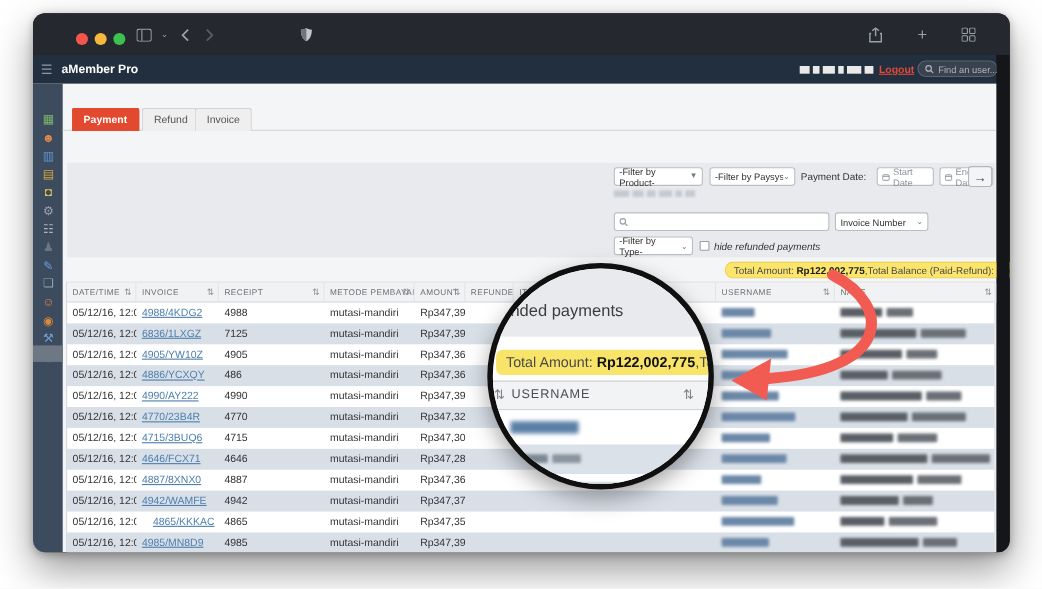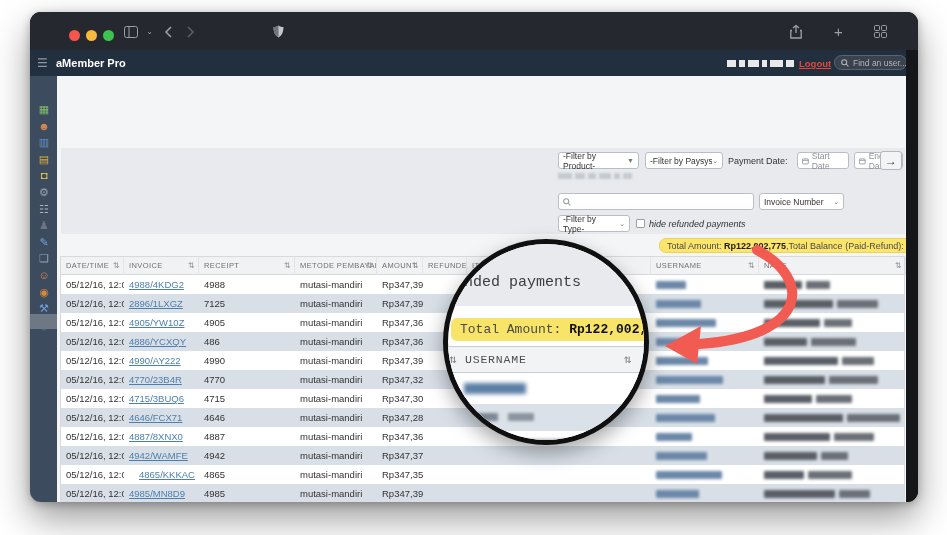--- a/index.html
+++ b/index.html
@@ -84,21 +84,21 @@
   .tr { position:relative; width:843px; height:19px; font-size:9.5px; color:#333; }
   .tr.alt { background:#d8dfe7; }
   .td { position:absolute; top:0; height:19px; line-height:19px; padding-left:5px; overflow:hidden; white-space:nowrap; }
   .td.num { text-align:right; padding-right:13px; }
   .td a { color:#4d7fae; text-decoration:underline; }
   .blob { display:inline-block; height:8px; border-radius:1px; filter:blur(1.5px); vertical-align:middle; margin-right:4px; }
 
   
   #magnifier { position:absolute; left:413px; top:163px; width:206px; height:206px; border-radius:50%;
     border:5px solid #101010; background:#fff; overflow:hidden; z-index:40;
-    box-shadow:0 8px 20px rgba(0,0,0,.35);font-family:Liberation Mono, monospace; }
+    box-shadow:0 8px 20px rgba(0,0,0,.35); }
   #mag-grayband { position:absolute; left:0; top:0; width:100%; height:62px; background:#e8eaed; }
   #mag-toptext { position:absolute; left:16px; top:30px; font-size:15px; color:#3d3d3d; }
   #mag-pill { position:absolute; left:3px; top:74px; width:260px; height:23px; background:#f8e468; border-radius:6px;
     font-size:13px; color:#4a4a4a; display:flex; align-items:center; padding:0 9px; white-space:nowrap; }
   #mag-pill b { color:#111; }
   #mag-header { position:absolute; left:0; top:102px; width:100%; height:27px; background:#f2f3f5;
     border-top:1px solid #c9ccd0; border-bottom:1px solid #c9ccd0; }
   #mag-header .col { position:absolute; left:17px; top:6px; font-size:11.5px; color:#4a4f55; letter-spacing:.8px; }
   #mag-header .srt { position:absolute; right:13px; top:5px; font-size:12px; color:#7d838a; }
   #mag-header .srt-left { position:absolute; left:1px; top:5px; font-size:12px; color:#7d838a; }
@@ -202,20 +202,25 @@
             <div class="sb-ic" style="top: 158.8px; color: rgb(111, 160, 216);">✎</div>
             <div class="sb-ic" style="top: 175.4px; color: rgb(143, 163, 184);">❏</div>
             <div class="sb-ic" style="top: 192px; color: rgb(224, 135, 79);">☺</div>
             <div class="sb-ic" style="top: 208.6px; color: rgb(217, 138, 60);">◉</div>
             <div class="sb-ic" style="top: 225.2px; color: rgb(111, 159, 216);">⚒</div>
             <div class="sb-ic" style="top: 241.8px; color: rgb(79, 111, 159);">◍</div>
           </div>
         <div id="sb-thumb"></div>
       </div>
 
+      <div id="tabs">
+        <span class="tab active" style="left:8px">Payment</span>
+        <span class="tab" style="left:72px">Refund</span>
+        <span class="tab" style="left:120px">Invoice</span>
+      </div>
 
 
       <div id="filterpanel">
         <div class="ctrl" style="left:497px; top:4px; width:81px; height:17px;">
           <span>-Filter by Product-</span>
             <span class="chev">▼</span>
         </div>
         <div class="ctrl" style="left:584px; top:4px; width:78px; height:17px;">
           <span style="overflow:hidden; white-space:nowrap;">-Filter by Paysystem-</span>
             <span class="chev">⌄</span>
@@ -285,21 +290,21 @@
               <div class="td" style="left: 0px; width: 63px;">05/12/16, 12:00 AM</div>
               <div class="td" style="left: 63px; width: 75px;"><a href="#">4988/4KDG2</a></div>
               <div class="td" style="left: 138px; width: 96px;">4988</div>
               <div class="td" style="left: 234px; width: 82px;">mutasi-mandiri</div>
               <div class="td num" style="left: 316px; width: 46px;">Rp347,394</div>
               <div class="td" style="left: 590px; width: 108px;"><span class="blob" style="width: 30px; background: rgb(108, 136, 168);"></span></div>
               <div class="td" style="left: 698px; width: 147px;"><span class="blob" style="width: 38px; background: rgb(90, 95, 102);"></span><span class="blob" style="width: 24px; background: rgb(107, 112, 119);"></span></div>
             </div>
             <div class="tr alt">
               <div class="td" style="left: 0px; width: 63px;">05/12/16, 12:00 AM</div>
-              <div class="td" style="left: 63px; width: 75px;"><a href="#">2896/1LXGZ</a></div>
+              <div class="td" style="left: 63px; width: 75px;"><a href="#">6836/1LXGZ</a></div>
               <div class="td" style="left: 138px; width: 96px;">7125</div>
               <div class="td" style="left: 234px; width: 82px;">mutasi-mandiri</div>
               <div class="td num" style="left: 316px; width: 46px;">Rp347,397</div>
               <div class="td" style="left: 590px; width: 108px;"><span class="blob" style="width: 45px; background: rgb(108, 136, 168);"></span></div>
               <div class="td" style="left: 698px; width: 147px;"><span class="blob" style="width: 69px; background: rgb(90, 95, 102);"></span><span class="blob" style="width: 41px; background: rgb(107, 112, 119);"></span></div>
             </div>
             <div class="tr">
               <div class="td" style="left: 0px; width: 63px;">05/12/16, 12:00 AM</div>
               <div class="td" style="left: 63px; width: 75px;"><a href="#">4905/YW10Z</a></div>
               <div class="td" style="left: 138px; width: 96px;">4905</div>

